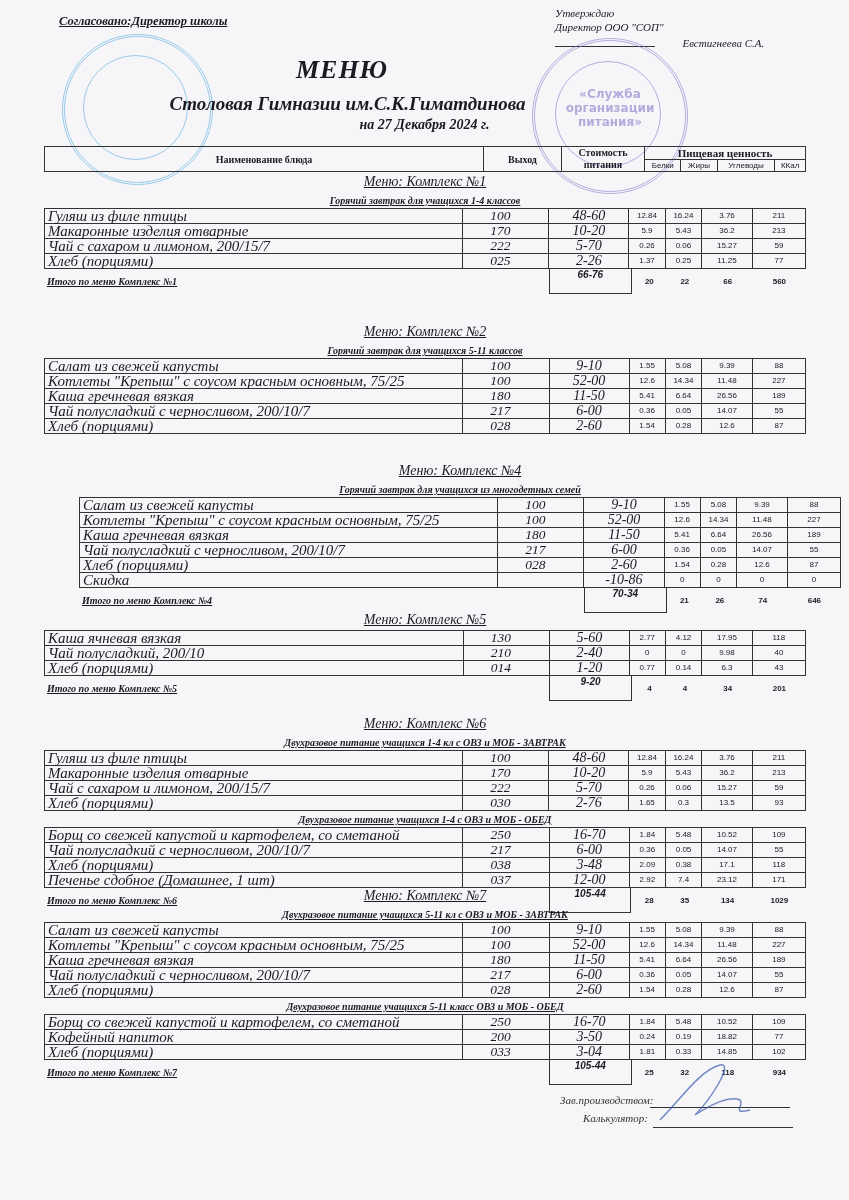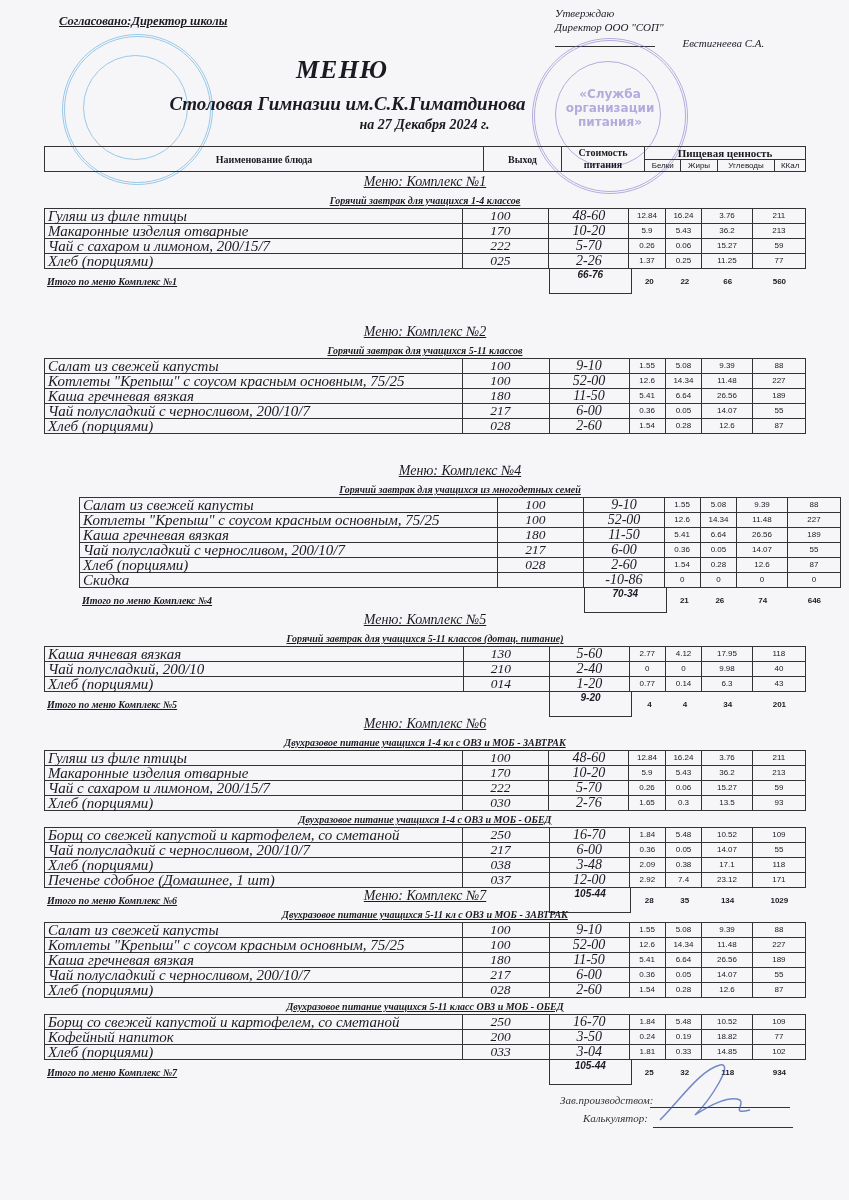--- a/index.html
+++ b/index.html
@@ -257,21 +257,20 @@
       <td style="width:30px">21</td>
       <td style="width:30px">26</td>
       <td style="width:45px">74</td>
       <td style="width:48px">646</td>
     </tr>
         </tbody>
       </table>
     </div>
     <div class="section" style="top: 610px;">
       <div class="sec-title">Меню: Комплекс №5</div>
-      <div class="sub-title">Горячий завтрак для учащихся 5-11 классов (дотац. питание)</div>
       <table class="menu">
         <tbody>
           <tr>
           <td class="name">Каша ячневая вязкая</td>
           <td class="out">130</td>
           <td class="cost">5-60</td>
           <td class="n">2.77</td>
           <td class="n">4.12</td>
           <td class="n w">17.95</td>
           <td class="n k">118</td>

